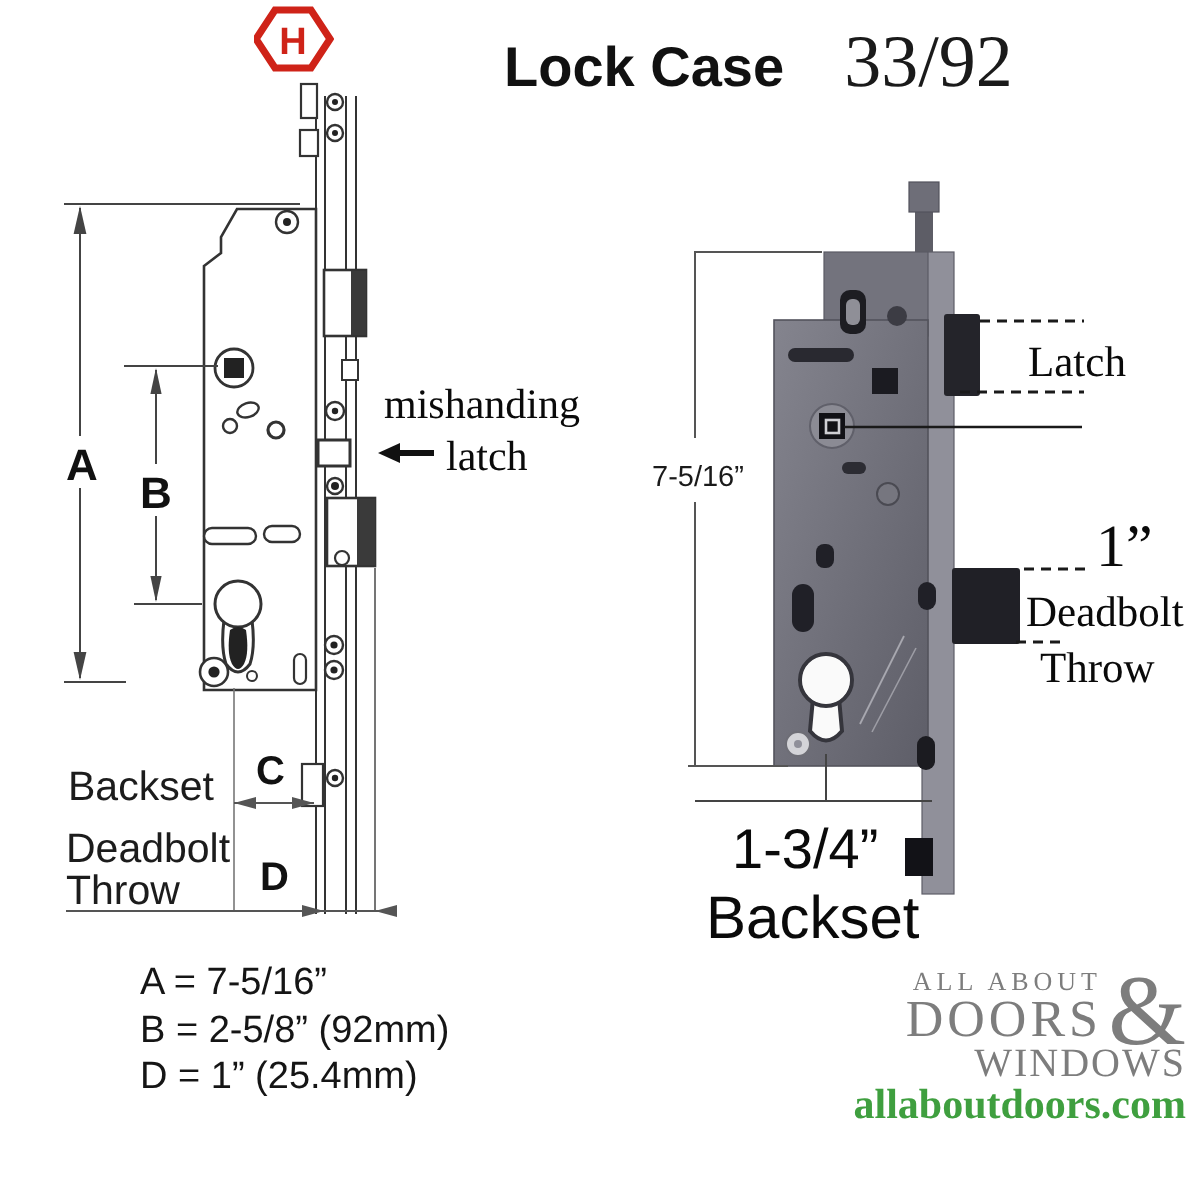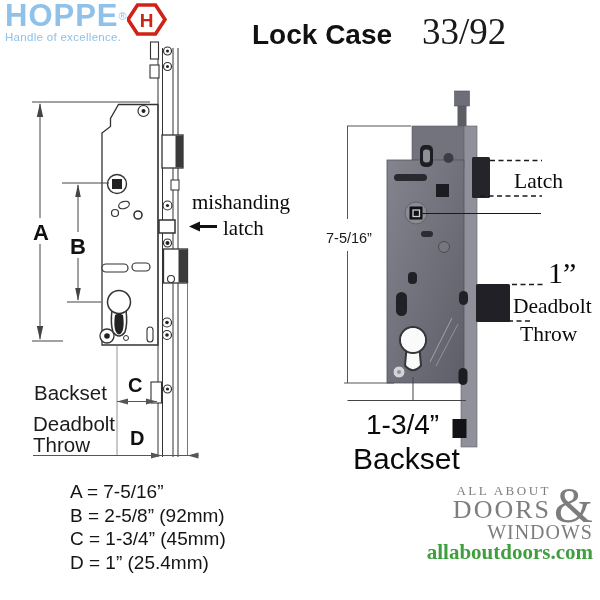--- a/index.html
+++ b/index.html
@@ -32,26 +32,20 @@
   #sitelogo .site{font-size:21px;font-weight:bold;color:#3f9f3f;line-height:18px;}
 
   svg{position:absolute;}
   svg text{user-select:none;}
 </style>
 </head>
 <body>
 
 <div id="canvas">
 
-  <div id="brand">
-    <div>
-      <span class="name">HOPPE</span><span class="reg">®</span>
-    </div>
-    <div class="tagline">Handle of excellence.</div>
-  </div>
 
   <div id="hexwrap">
     <svg width="40" height="33" viewBox="0 0 40 33" style="position:static">
       <polygon points="10.5,2 28.5,2 38,16.5 28.5,31 10.5,31 1,16.5" fill="#fff" stroke="#cf2318" stroke-width="3.6"></polygon>
       <text x="19.5" y="24" text-anchor="middle" class="t-sans" font-size="19" font-weight="bold" fill="#cf2318">H</text>
     </svg>
   </div>
 
   <div id="titleblock">
     <span class="product">Lock Case</span>
@@ -246,21 +240,20 @@
       <line x1="413" y1="377" x2="413" y2="400.5"></line>
       <line x1="347.5" y1="400.5" x2="466" y2="400.5"></line>
     </g>
     <text x="366" y="434" class="t-sans" font-size="28" fill="#0a0a0a">1-3/4”</text>
     <text x="353" y="469" class="t-sans" font-size="30" fill="#0a0a0a">Backset</text>
   </svg>
 
   <div id="legend">
     <div>A = 7-5/16”</div>
     <div>B = 2-5/8” (92mm)</div>
-    <div>C = 1-3/4” (45mm)</div>
     <div>D = 1” (25.4mm)</div>
   </div>
 
   <div id="sitelogo">
     <div style="position:relative">
       <div class="row1">ALL ABOUT</div>
       <div class="amp">&amp;</div>
       <div class="row2">DOORS</div>
       <div class="row3">WINDOWS</div>
       <div class="site">allaboutdoors.com</div>

